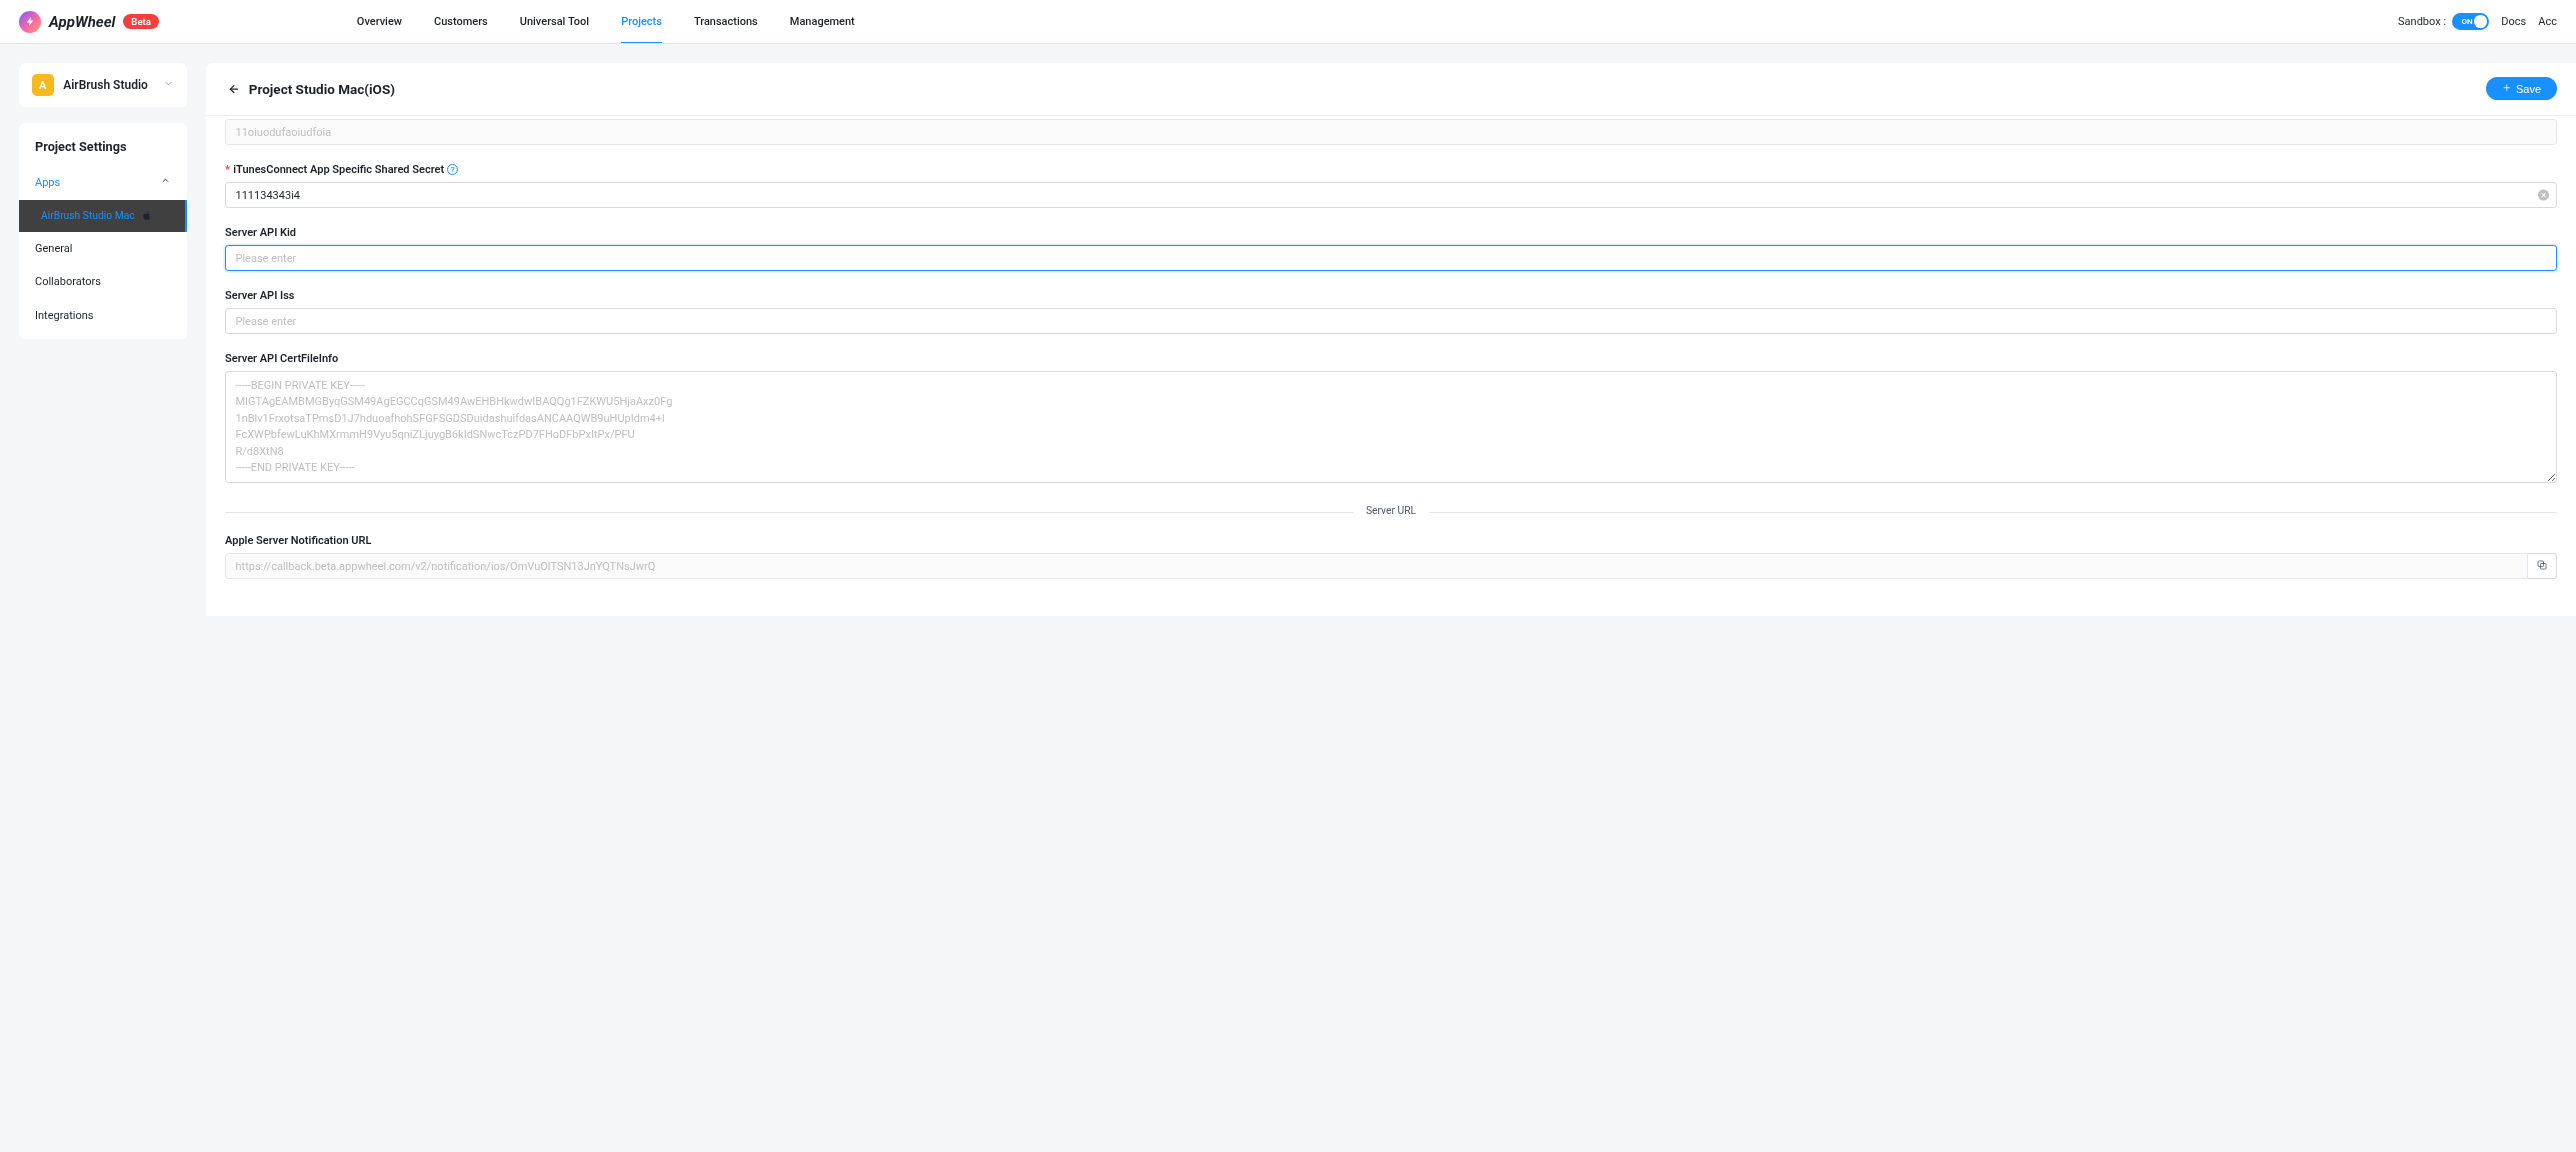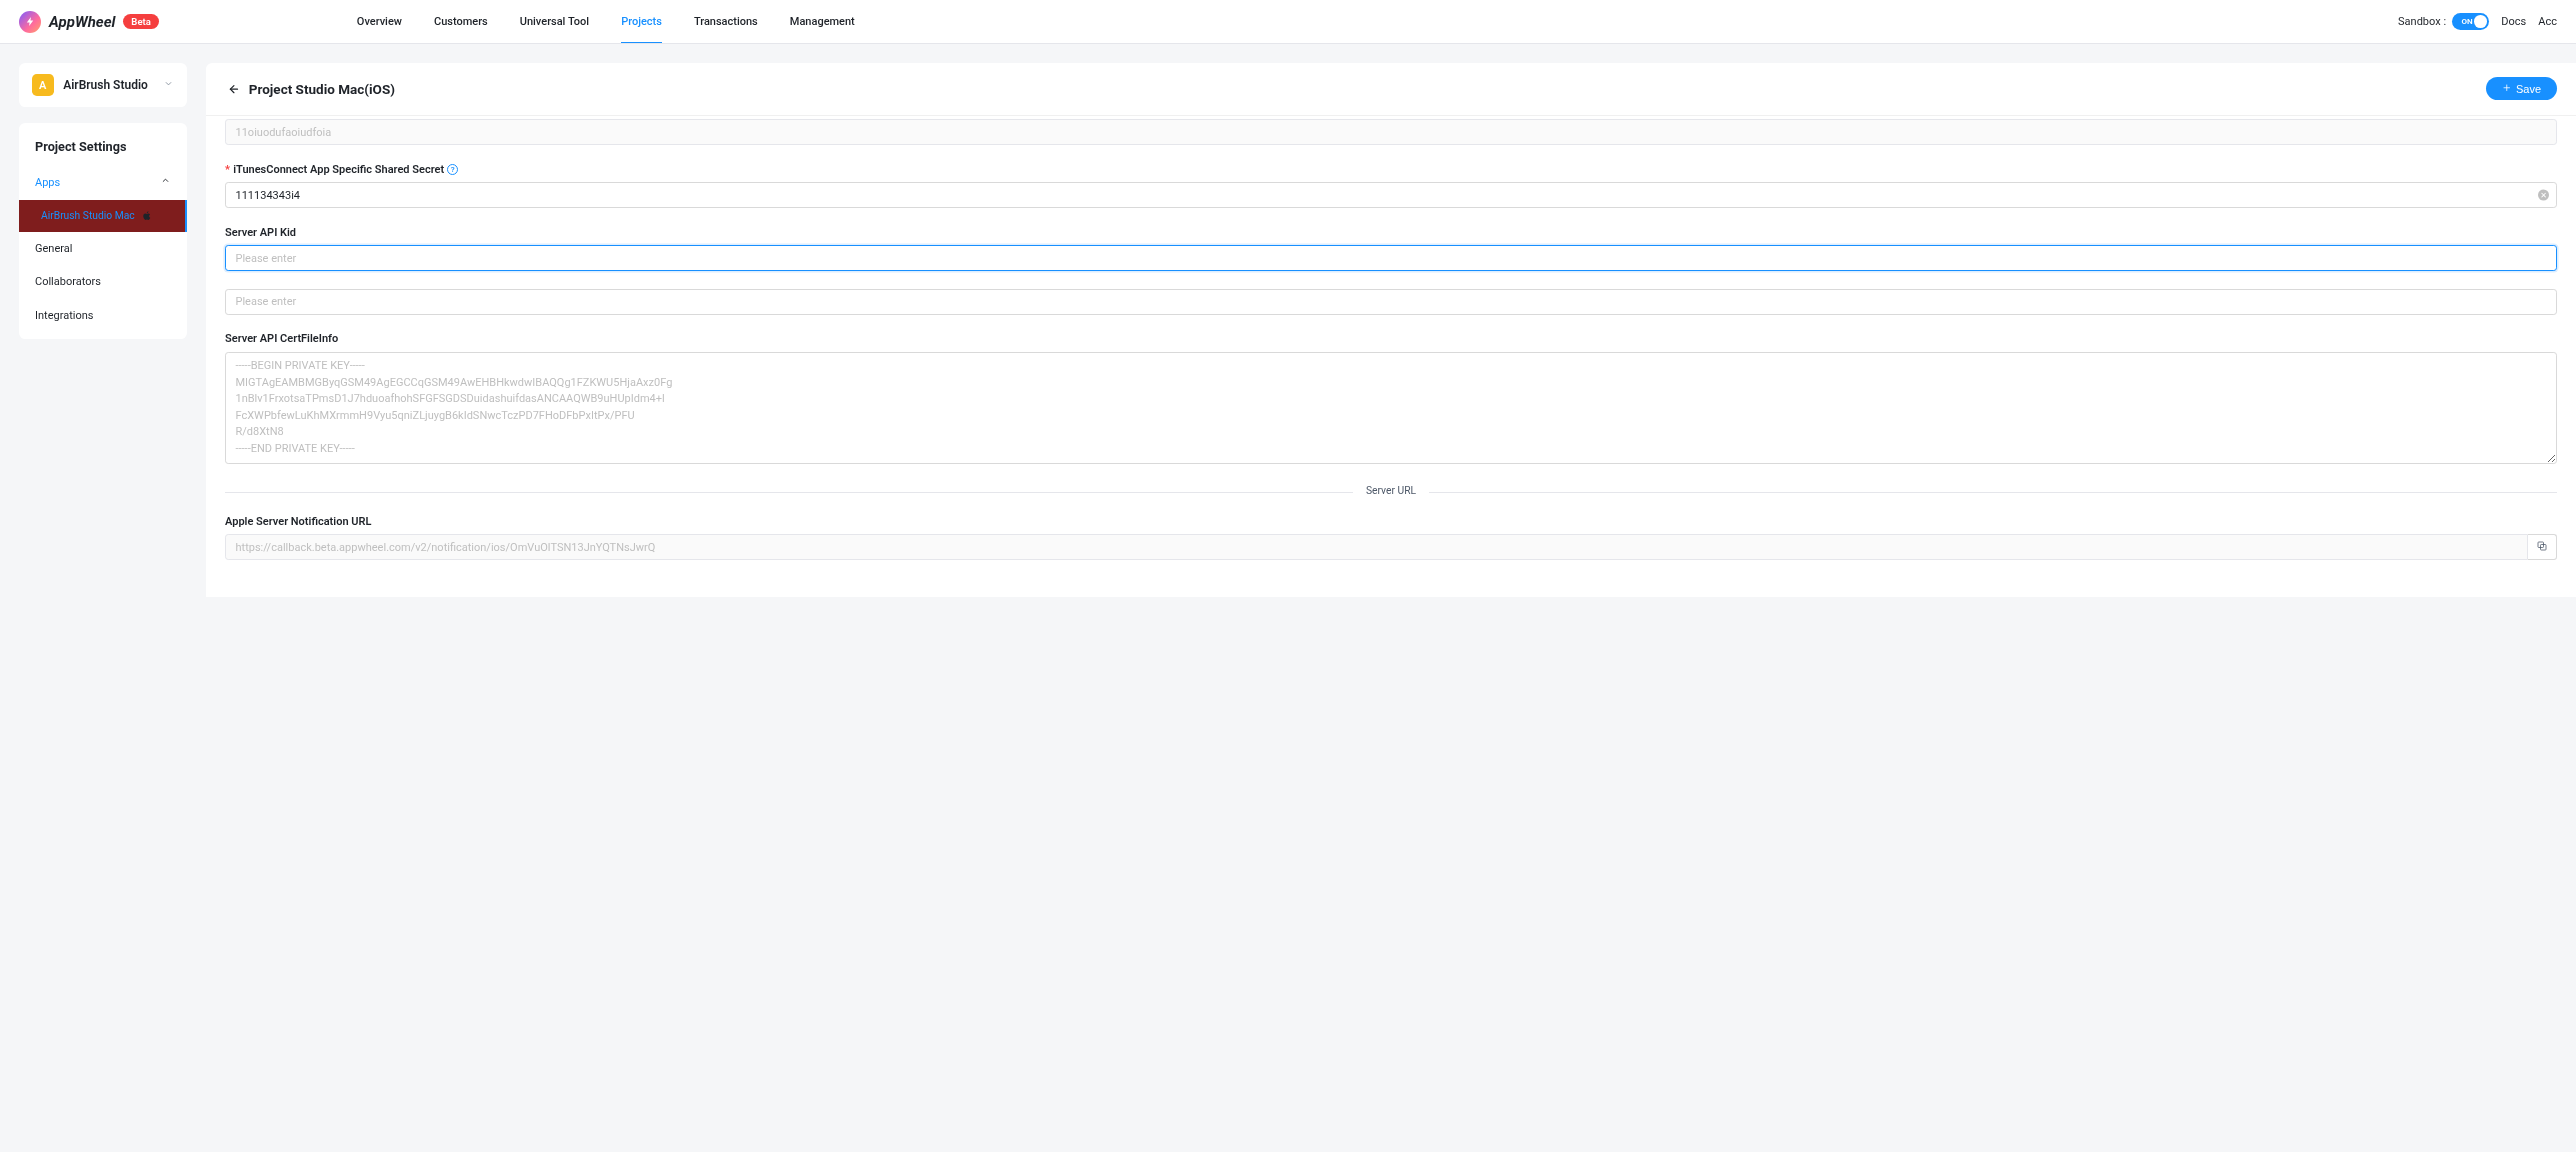--- a/index.html
+++ b/index.html
@@ -77,21 +77,21 @@
     display: flex; align-items: center; justify-content: space-between;
   }
   .side-item.group { font-weight: 400; }
   .side-item.active-group { color: #1890ff; }
   .side-subitem {
     padding: 9.5px 16px 9.5px 22px; font-size: 10.3px; cursor: pointer;
     display: flex; align-items: center; gap: 6.3px;
     border-right: 2.4px solid transparent;
   }
   .side-subitem.active {
-    background: #7f1d1d; color: #1890ff; border-right-color: #1890ff;
+    background: #404040; color: #1890ff; border-right-color: #1890ff;
   }
   .apple-icon {
     width: 11px; height: 11px; display: inline-flex; align-items: center; justify-content: center;
   }
 
   
   .main { flex: 1; padding: 19px 0 19px 0; min-width: 0; }
   .page-card { background: #fff; border-radius: 6.3px 0 0 0; overflow: visible; }
   .page-header {
     display: flex; align-items: center; padding: 14.3px 19px;
@@ -266,20 +266,21 @@
             <span class="clear-icon">✕</span>
           </div>
         </div>
 
         <div class="form-row">
           <div class="form-label">Server API Kid</div>
           <input class="input focus-ring" placeholder="Please enter" style="">
         </div>
 
         <div class="form-row">
+          <div class="form-label">Server API Iss</div>
           <input class="input" placeholder="Please enter" style="">
         </div>
 
         <div class="form-row">
           <div class="form-label">Server API CertFileInfo</div>
           <textarea class="textarea" rows="6" placeholder="-----BEGIN PRIVATE KEY-----
 MIGTAgEAMBMGByqGSM49AgEGCCqGSM49AwEHBHkwdwIBAQQg1FZKWU5HjaAxz0Fg
 1nBlv1FrxotsaTPmsD1J7hduoafhohSFGFSGDSDuidashuifdasANCAAQWB9uHUpIdm4+l
 FcXWPbfewLuKhMXrmmH9Vyu5qniZLjuygB6kIdSNwcTczPD7FHoDFbPxItPx/PFU
 R/d8XtN8

